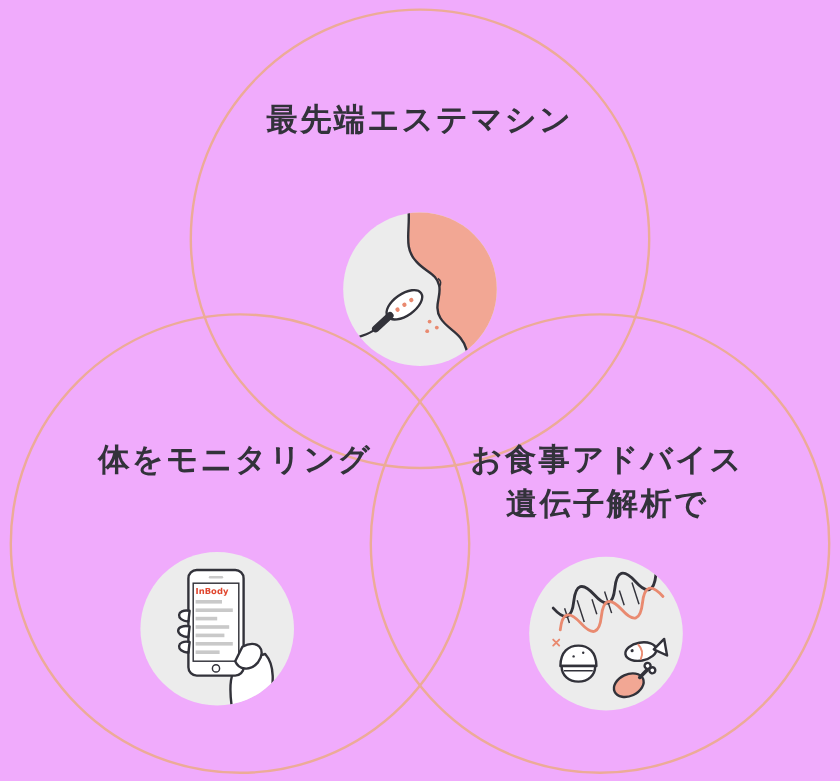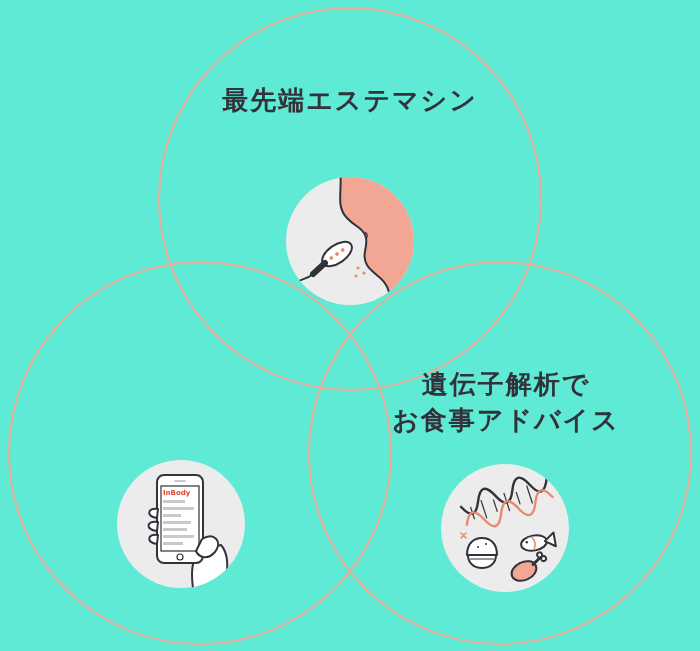--- a/index.html
+++ b/index.html
@@ -1,17 +1,17 @@
 <!DOCTYPE html>
 <html style="--ring: #ecab97; --text: #32323a; --ink: #32323a; --illus_bg: #ececec; --skin: #f2a794; --accent: #e98a70; --row: #c9c9c9; --red: #e0472f;"><head>
 <meta charset="utf-8">
 <style>
   html,body{margin:0;padding:0;background:#ffffff;}
   body{width:700px;height:651px;overflow:hidden;font-family:"DejaVu Sans","Liberation Sans",sans-serif;}
-  .canvas{position:relative;width:700px;height:651px;background:#5eead4;}
+  .canvas{position:relative;width:700px;height:651px;background:#f0abfc;}
 
   .ring{
     position:absolute;width:384px;height:384px;border-radius:50%;
     border:2px solid var(--ring,#ecab97);box-sizing:border-box;background:transparent;
   }
   .ring-top{left:158px;top:7px;}
   .ring-left{left:8px;top:261px;}
   .ring-right{left:308px;top:261px;}
 
   .label{
@@ -51,25 +51,26 @@
 
   <div class="ring ring-top"></div>
   <div class="ring ring-left"></div>
   <div class="ring ring-right"></div>
 
   <div class="label label-top">
     <span>最先端エステマシン</span>
   </div>
 
   <div class="label label-left">
+    <span>体をモニタリング</span>
   </div>
 
   <div class="label label-right">
+    <span>お食事アドバイス</span>
     <span>遺伝子解析で</span>
-    <span>お食事アドバイス</span>
   </div>
 
   <div class="illus illus-top">
     <svg width="130" height="130" viewBox="0 0 130 130">
       <defs>
           <clipPath id="cpTop">
             <circle cx="65" cy="65" r="64"></circle>
           </clipPath>
         </defs>
       <circle cx="65" cy="65" r="64" class="illus-bg"></circle>

